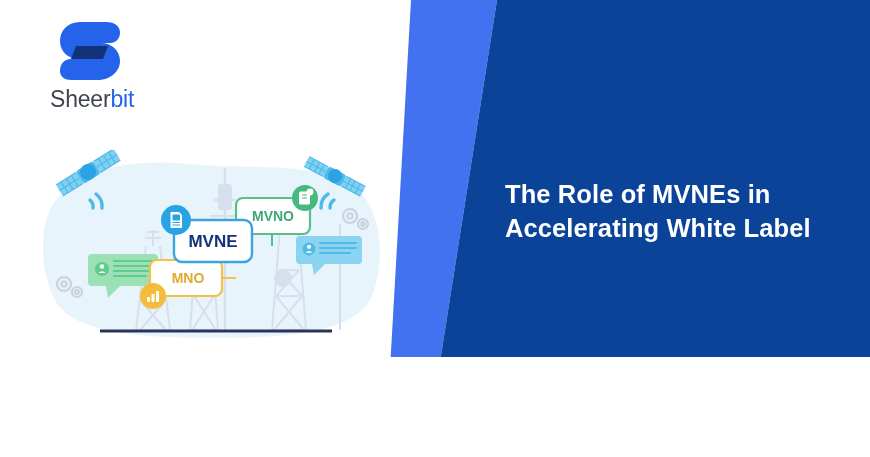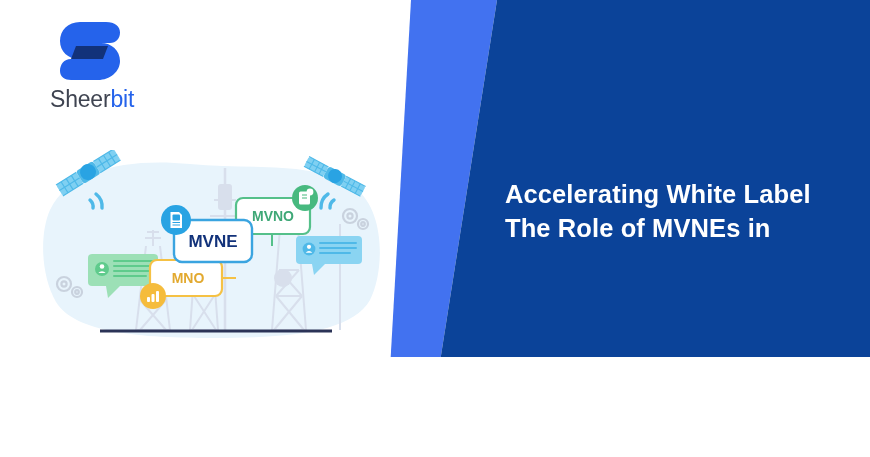--- a/index.html
+++ b/index.html
@@ -227,17 +227,17 @@
         <path d="M130.5 62 H139 L142 65 V78 H130.5 Z" fill="#ffffff"></path>
         <rect x="132.5" y="64.5" width="7.5" height="6" rx="1" fill="#29A3E3"></rect>
         <path d="M132.5 72.5 H140 M132.5 75 H140" stroke="#29A3E3" stroke-width="1.2"></path>
       </g>
     </g>
 
     <line x1="60" y1="181" x2="292" y2="181" stroke="#2B3357" stroke-width="3"></line>
   </svg>
 
   <div id="headline">
+    <span class="hl-line">The Role of MVNEs in</span>
     <span class="hl-line">Accelerating White Label</span>
-    <span class="hl-line">The Role of MVNEs in</span>
   </div>
 
 </div>
 
 </body></html>

